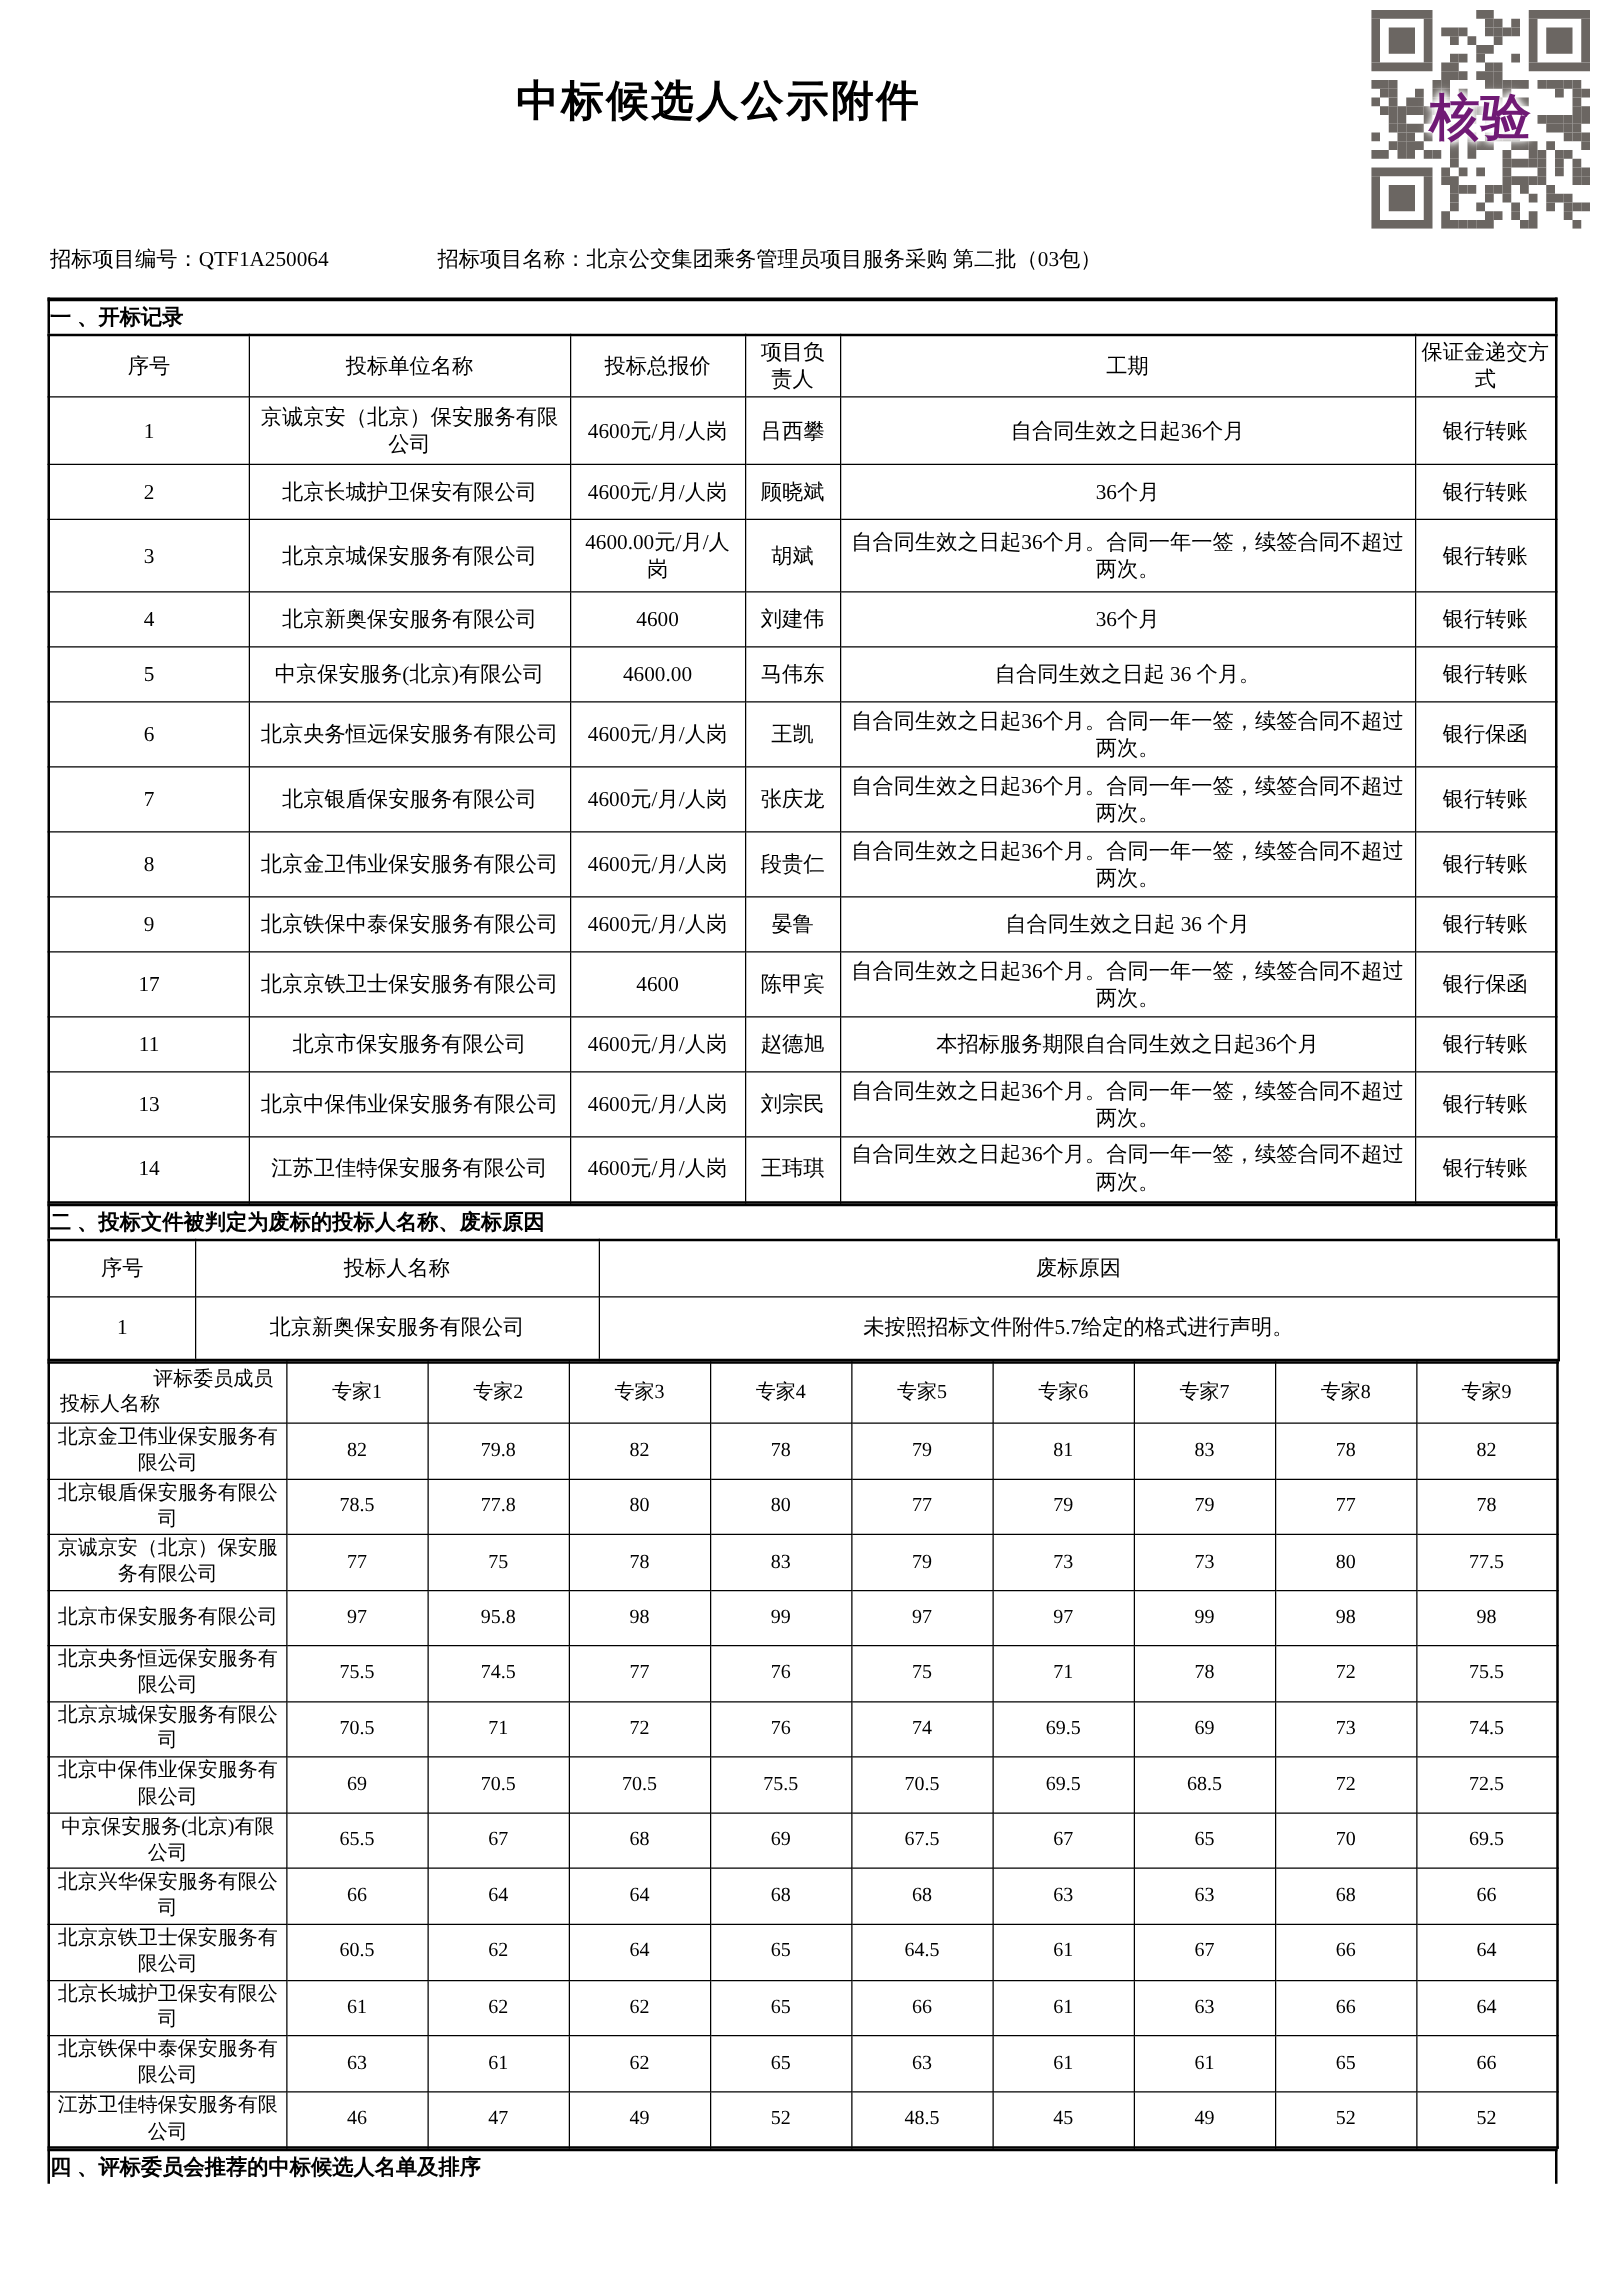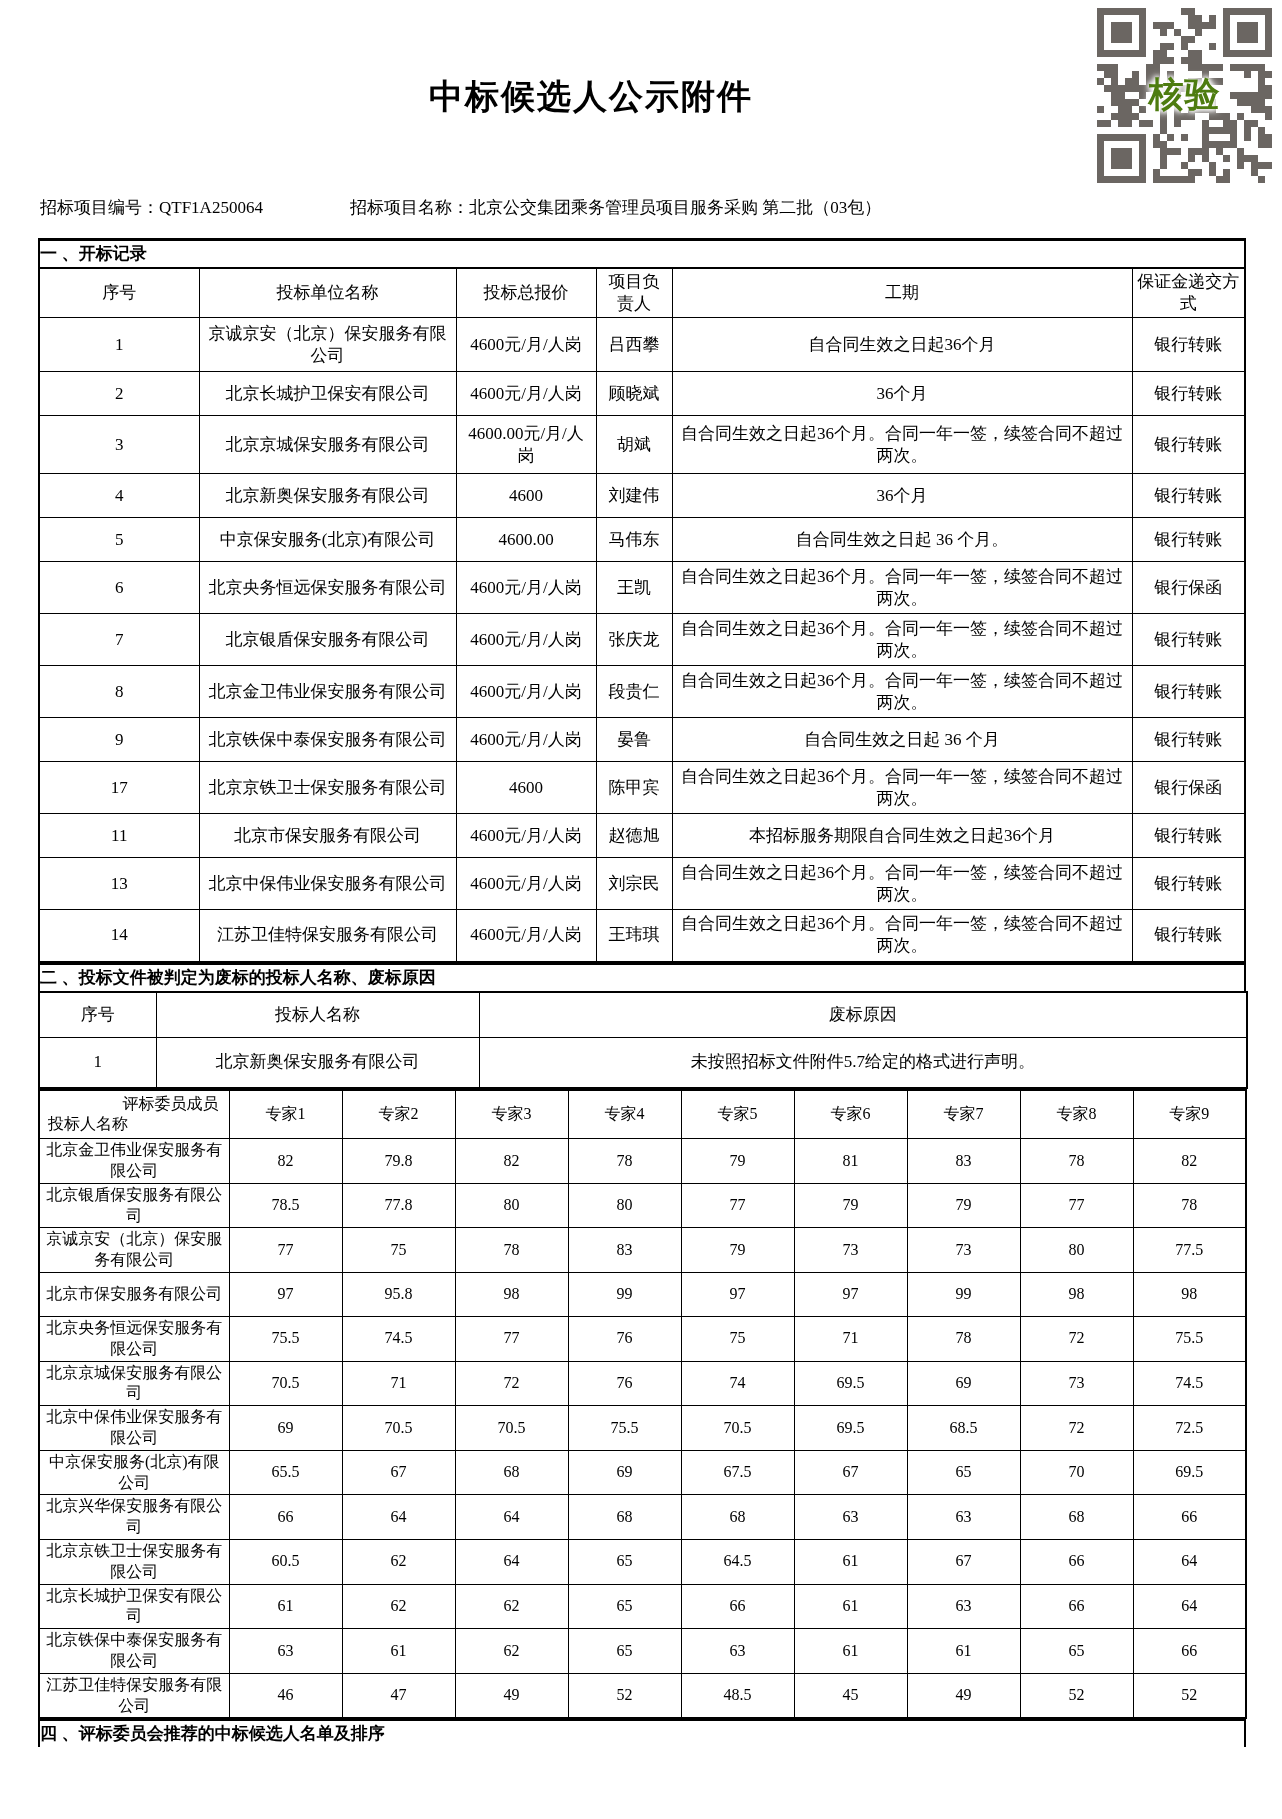--- a/index.html
+++ b/index.html
@@ -1,32 +1,32 @@
 <!DOCTYPE html>
 <html><head>
 <meta charset="utf-8">
 <style>
   html,body{margin:0;padding:0;background:#fff;}
   .page{position:relative;width:1282px;height:1819px;background:#fff;overflow:hidden;
         font-family:"Liberation Serif","DejaVu Serif",serif;color:#000;}
 
   
-  .doc-title{position:absolute;top:58px;left:0;width:1150px;margin:16px;text-align:center;
+  .doc-title{position:absolute;top:58px;left:0;width:1150px;margin:0;text-align:center;
              font-family:"Liberation Sans","DejaVu Sans",sans-serif;
              font-weight:bold;font-size:34px;letter-spacing:2px;}
   .meta-line{position:absolute;top:196px;left:0;width:100%;height:24px;font-size:17px;}
   .meta-no{position:absolute;left:40px;top:0;text-align:center;}
   .meta-name{position:absolute;left:350px;top:0;}
 
   
   .qr{position:absolute;top:8px;right:10px;width:175px;height:175px;}
   .qr svg{display:block;}
   .qr-label{position:absolute;left:50%;top:50%;transform:translate(-50%,-54%);
             font-family:Liberation Sans, sans-serif;font-weight:bold;
-            font-size:35px;color:#4d7c0f;letter-spacing:1px;white-space:nowrap;
+            font-size:40px;color:#701a75;letter-spacing:1px;white-space:nowrap;
             text-shadow:0 0 5px #fff,0 0 5px #fff,0 0 8px #fff,0 0 10px #fff;}
 
   
   .content{position:absolute;top:238px;left:38px;width:1208px;}
   .section-title{border:2px solid #000;border-bottom:none;height:26px;line-height:26px;
                  font-family:"Liberation Sans","DejaVu Sans",sans-serif;
                  font-weight:bold;font-size:17px;padding-left:0;}
   .section-title.first{border-top:3px solid #000;}
   table{width:100%;border-collapse:collapse;table-layout:fixed;border:2px solid #000;}
   td,th{border:1px solid #000;text-align:center;vertical-align:middle;

